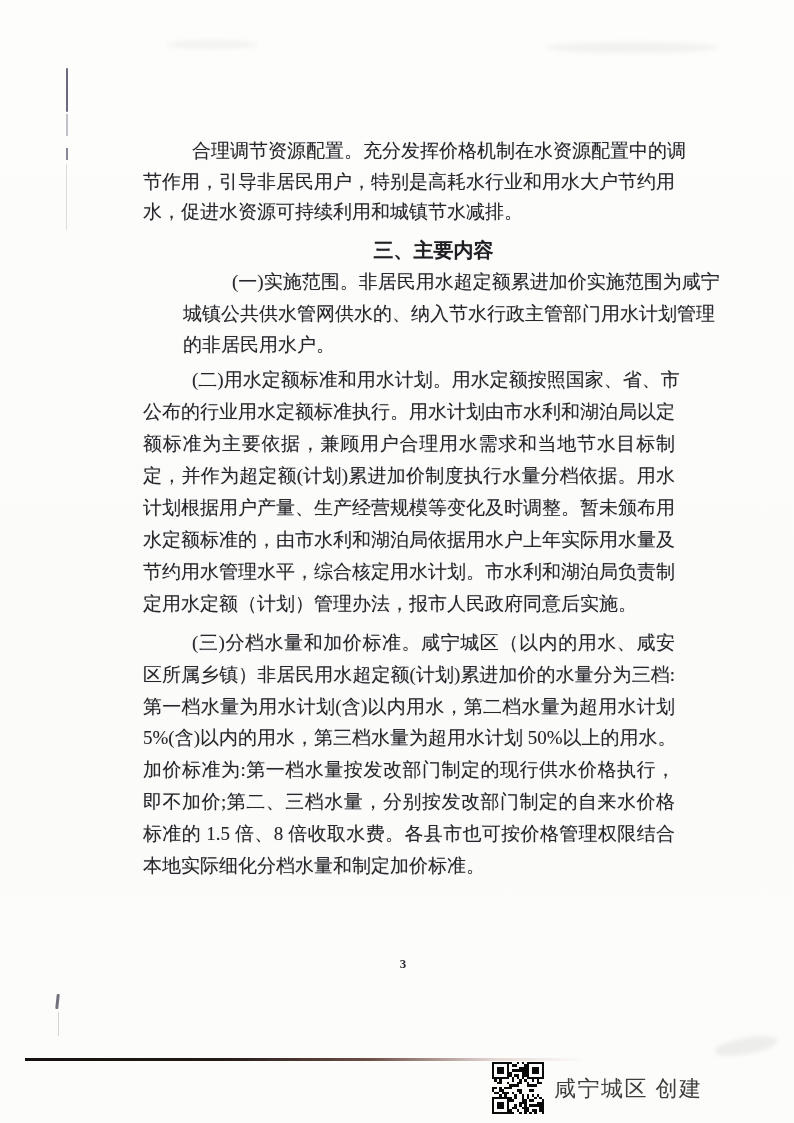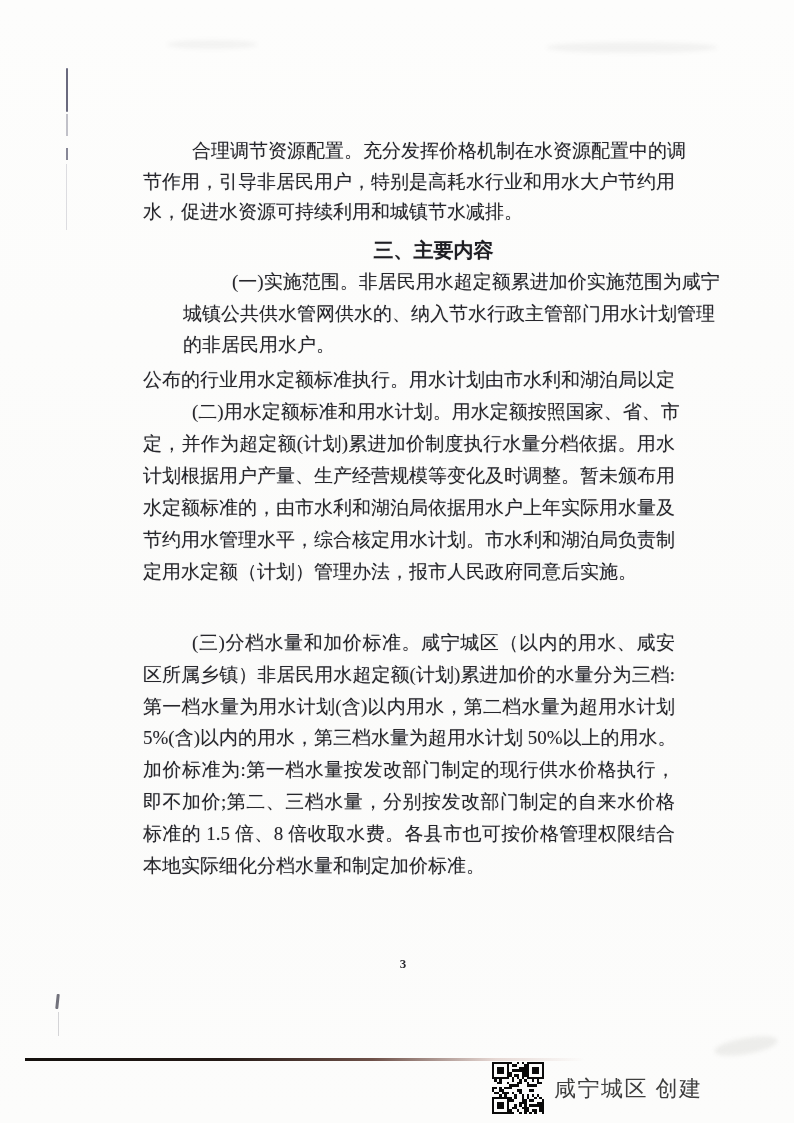--- a/index.html
+++ b/index.html
@@ -83,22 +83,23 @@
 
   <div class="heading">三、主要内容</div>
 
   <div class="para p-scope" style="top:266px">
     <div class="line first">(一)实施范围。非居民用水超定额累进加价实施范围为咸宁</div>
     <div class="line">城镇公共供水管网供水的、纳入节水行政主管部门用水计划管理</div>
     <div class="line last">的非居民用水户。</div>
   </div>
 
   <div class="para p-quota" style="top:364px">
+    <div class="line first">(二)用水定额标准和用水计划。用水定额按照国家、省、市</div>
     <div class="line">公布的行业用水定额标准执行。用水计划由市水利和湖泊局以定</div>
-    <div class="line first">(二)用水定额标准和用水计划。用水定额按照国家、省、市</div>
+    <div class="line">额标准为主要依据，兼顾用户合理用水需求和当地节水目标制</div>
     <div class="line">定，并作为超定额(计划)累进加价制度执行水量分档依据。用水</div>
     <div class="line">计划根据用户产量、生产经营规模等变化及时调整。暂未颁布用</div>
     <div class="line">水定额标准的，由市水利和湖泊局依据用水户上年实际用水量及</div>
     <div class="line">节约用水管理水平，综合核定用水计划。市水利和湖泊局负责制</div>
     <div class="line last">定用水定额（计划）管理办法，报市人民政府同意后实施。</div>
   </div>
 
   <div class="para p-tiers" style="top:627px">
     <div class="line first">(三)分档水量和加价标准。咸宁城区（以内的用水、咸安</div>
     <div class="line">区所属乡镇）非居民用水超定额(计划)累进加价的水量分为三档:</div>

